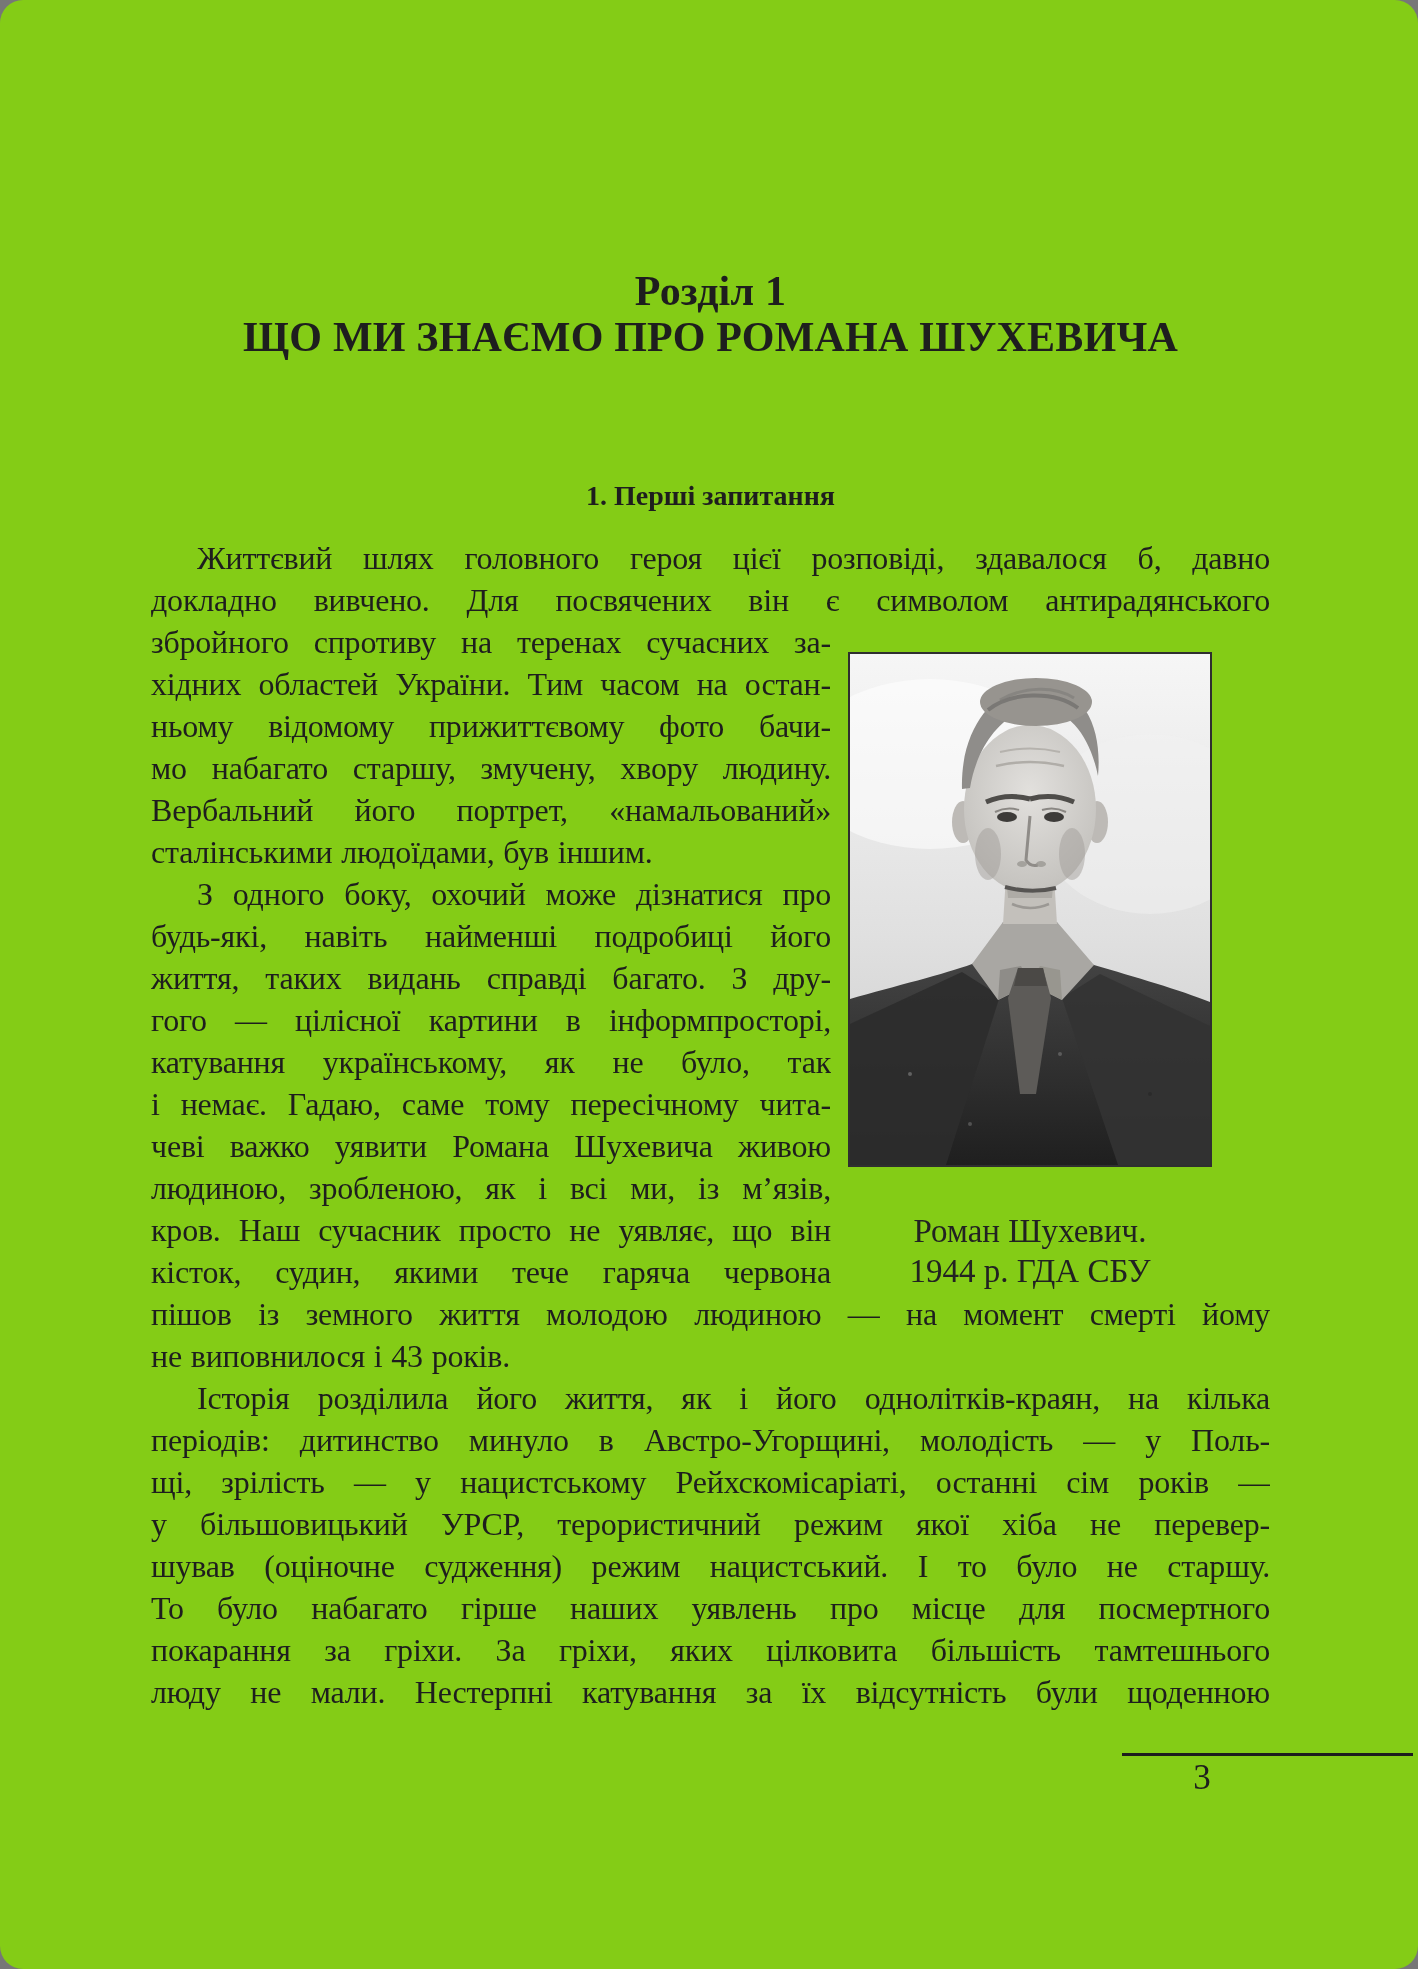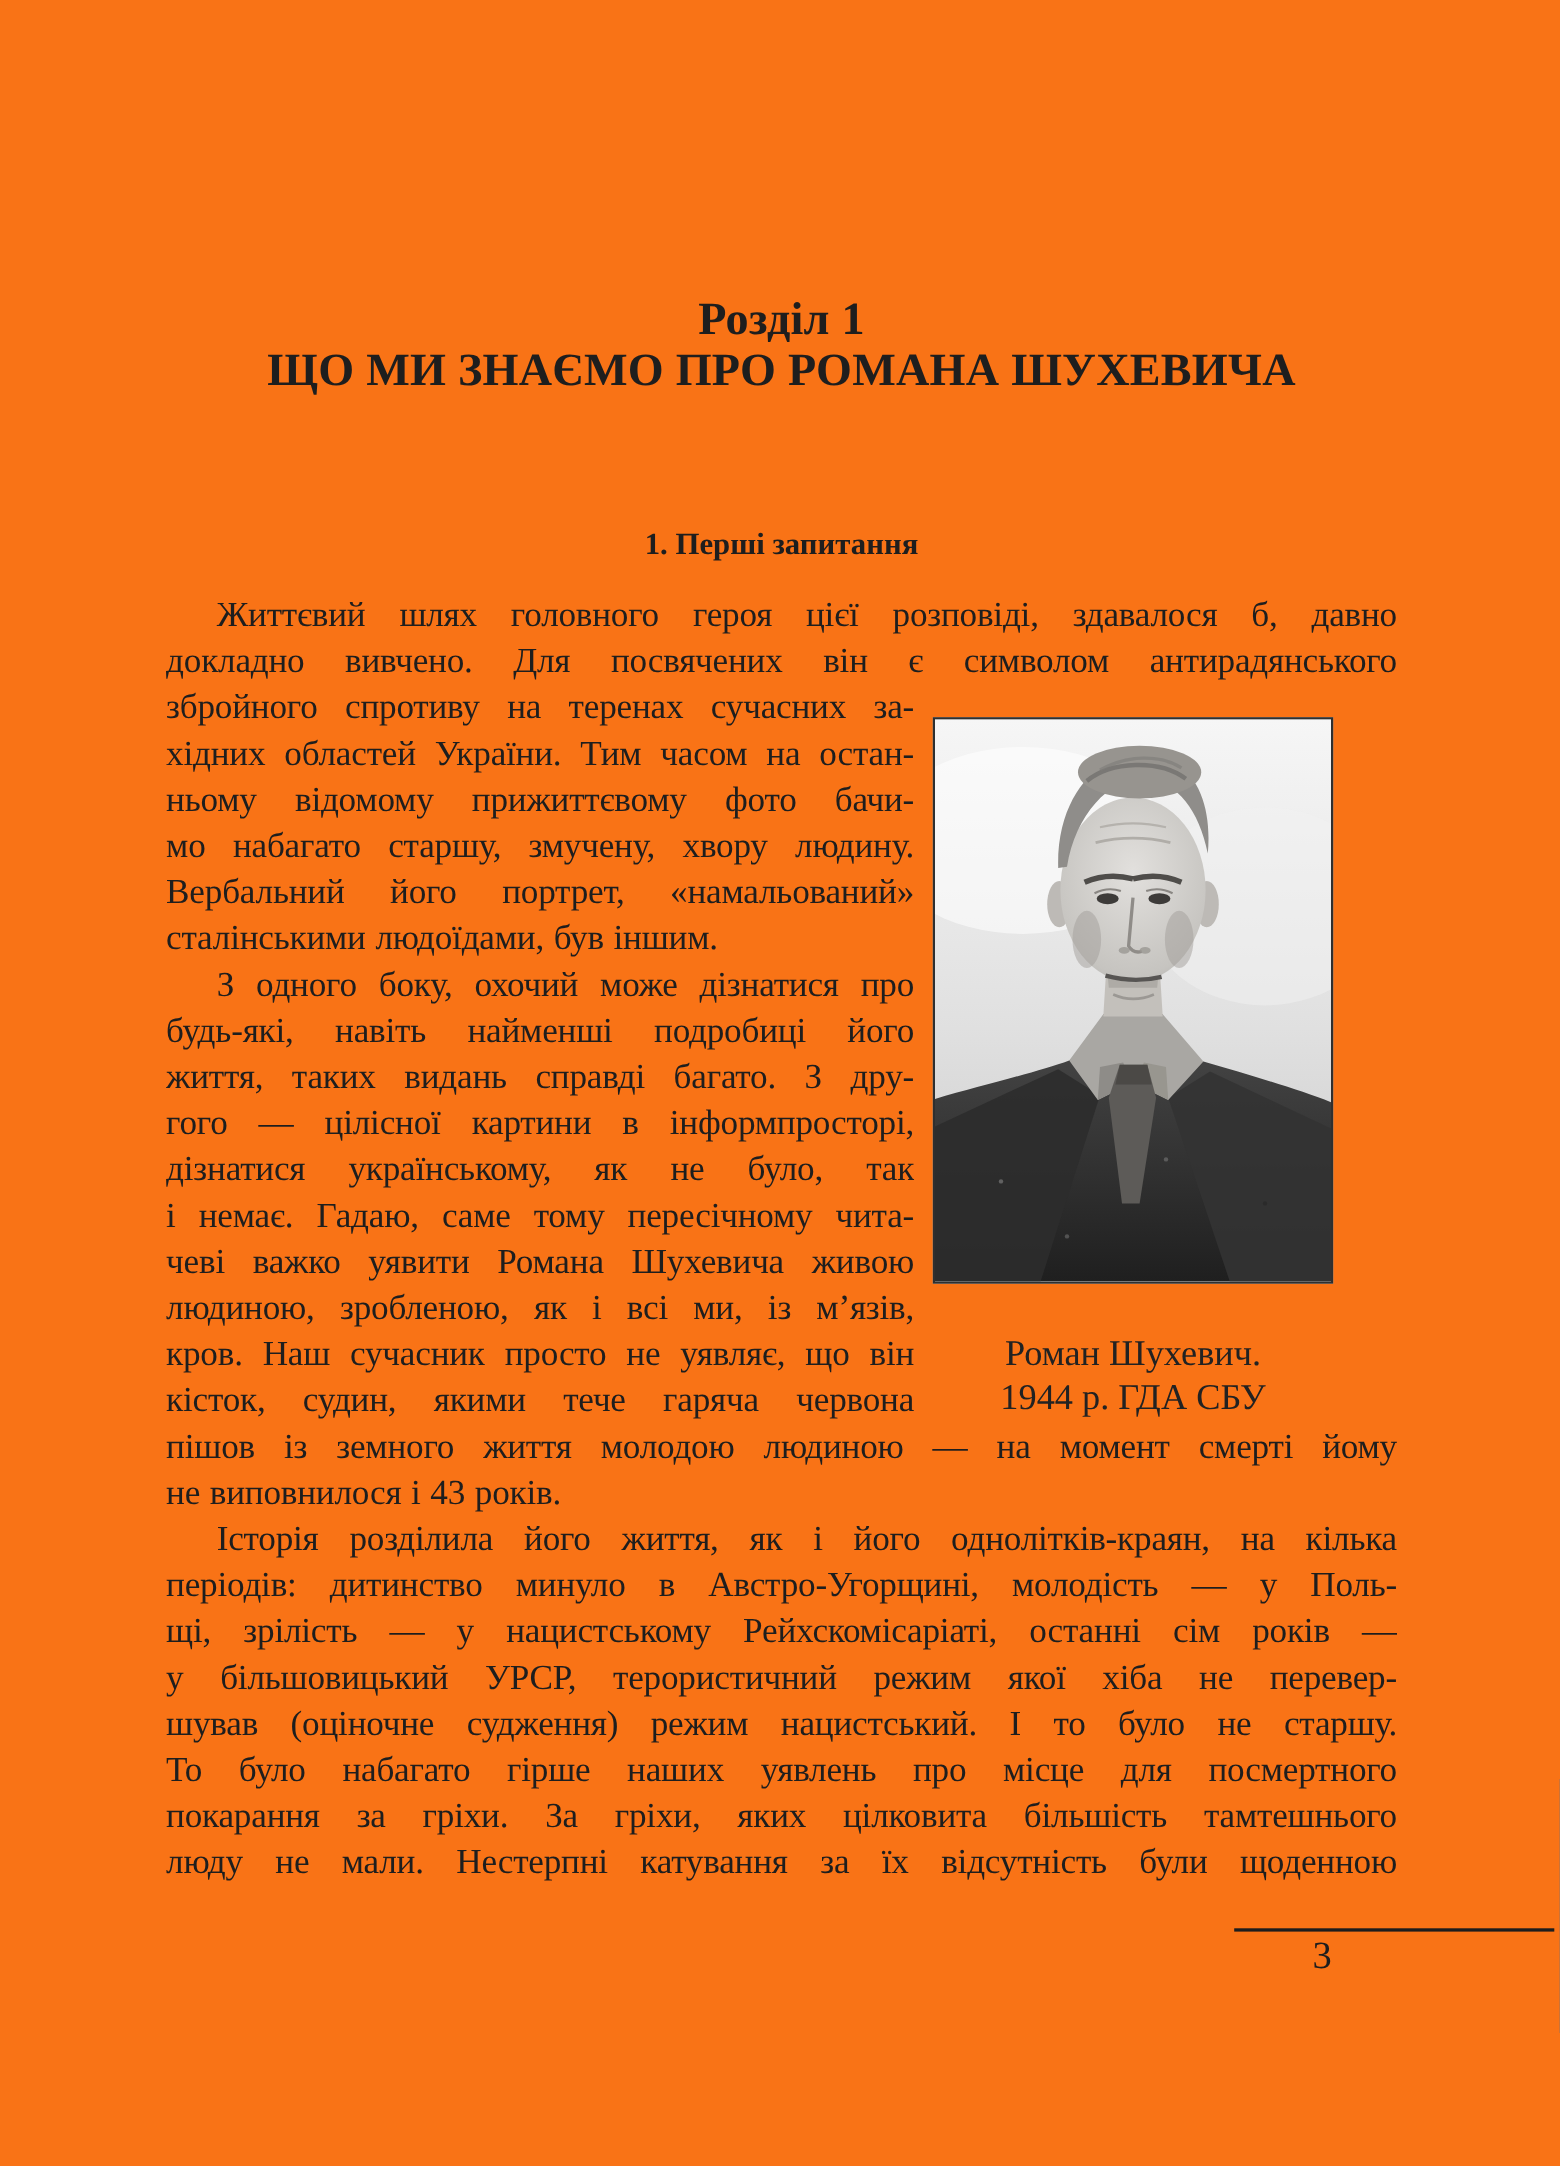--- a/index.html
+++ b/index.html
@@ -1,23 +1,24 @@
 <!DOCTYPE html>
 <html lang="uk"><head>
 <meta charset="utf-8">
 <style>
   html,body { margin:0; padding:0; background:#777; }
   .page {
     position:relative;
     width:1418px; height:1969px;
     margin:0 auto;
-    background:#f97316;
+    background:#84cc16;
     font-family:"Liberation Serif", serif;
     color:#1e1e1e;
     overflow:hidden;
+    border-radius:23px;
   }
   .chapter {
     position:absolute; left:151px; top:268px; width:1119px;
     text-align:center; font-weight:bold;
     font-size:42px; line-height:46px;
     letter-spacing:0.2px;
   }
   .section-heading {
     position:absolute; left:151px; top:474px; width:1119px;
     text-align:center; font-weight:bold;
@@ -81,21 +82,21 @@
         <div class="line narrow">ньому відомому прижиттєвому фото бачи-</div>
         <div class="line narrow">мо набагато старшу, змучену, хвору людину.</div>
         <div class="line narrow">Вербальний його портрет, «намальований»</div>
         <div class="line narrow endleft">сталінськими людоїдами, був іншим.</div>
       </div>
     <div>
         <div class="line narrow indent">З одного боку, охочий може дізнатися про</div>
         <div class="line narrow">будь-які, навіть найменші подробиці його</div>
         <div class="line narrow">життя, таких видань справді багато. З дру-</div>
         <div class="line narrow">гого — цілісної картини в інформпросторі,</div>
-        <div class="line narrow">дізнатися українському, як не було, так</div>
+        <div class="line narrow">катування українському, як не було, так</div>
         <div class="line narrow">і немає. Гадаю, саме тому пересічному чита-</div>
         <div class="line narrow">чеві важко уявити Романа Шухевича живою</div>
         <div class="line narrow">людиною, зробленою, як і всі ми, із м’язів,</div>
         <div class="line narrow">кров. Наш сучасник просто не уявляє, що він</div>
         <div class="line narrow">кісток, судин, якими тече гаряча червона</div>
         <div class="line">пішов із земного життя молодою людиною — на момент смерті йому</div>
         <div class="line endleft">не виповнилося і 43 років.</div>
       </div>
     <div>
         <div class="line indent">Історія розділила його життя, як і його однолітків-краян, на кілька</div>

